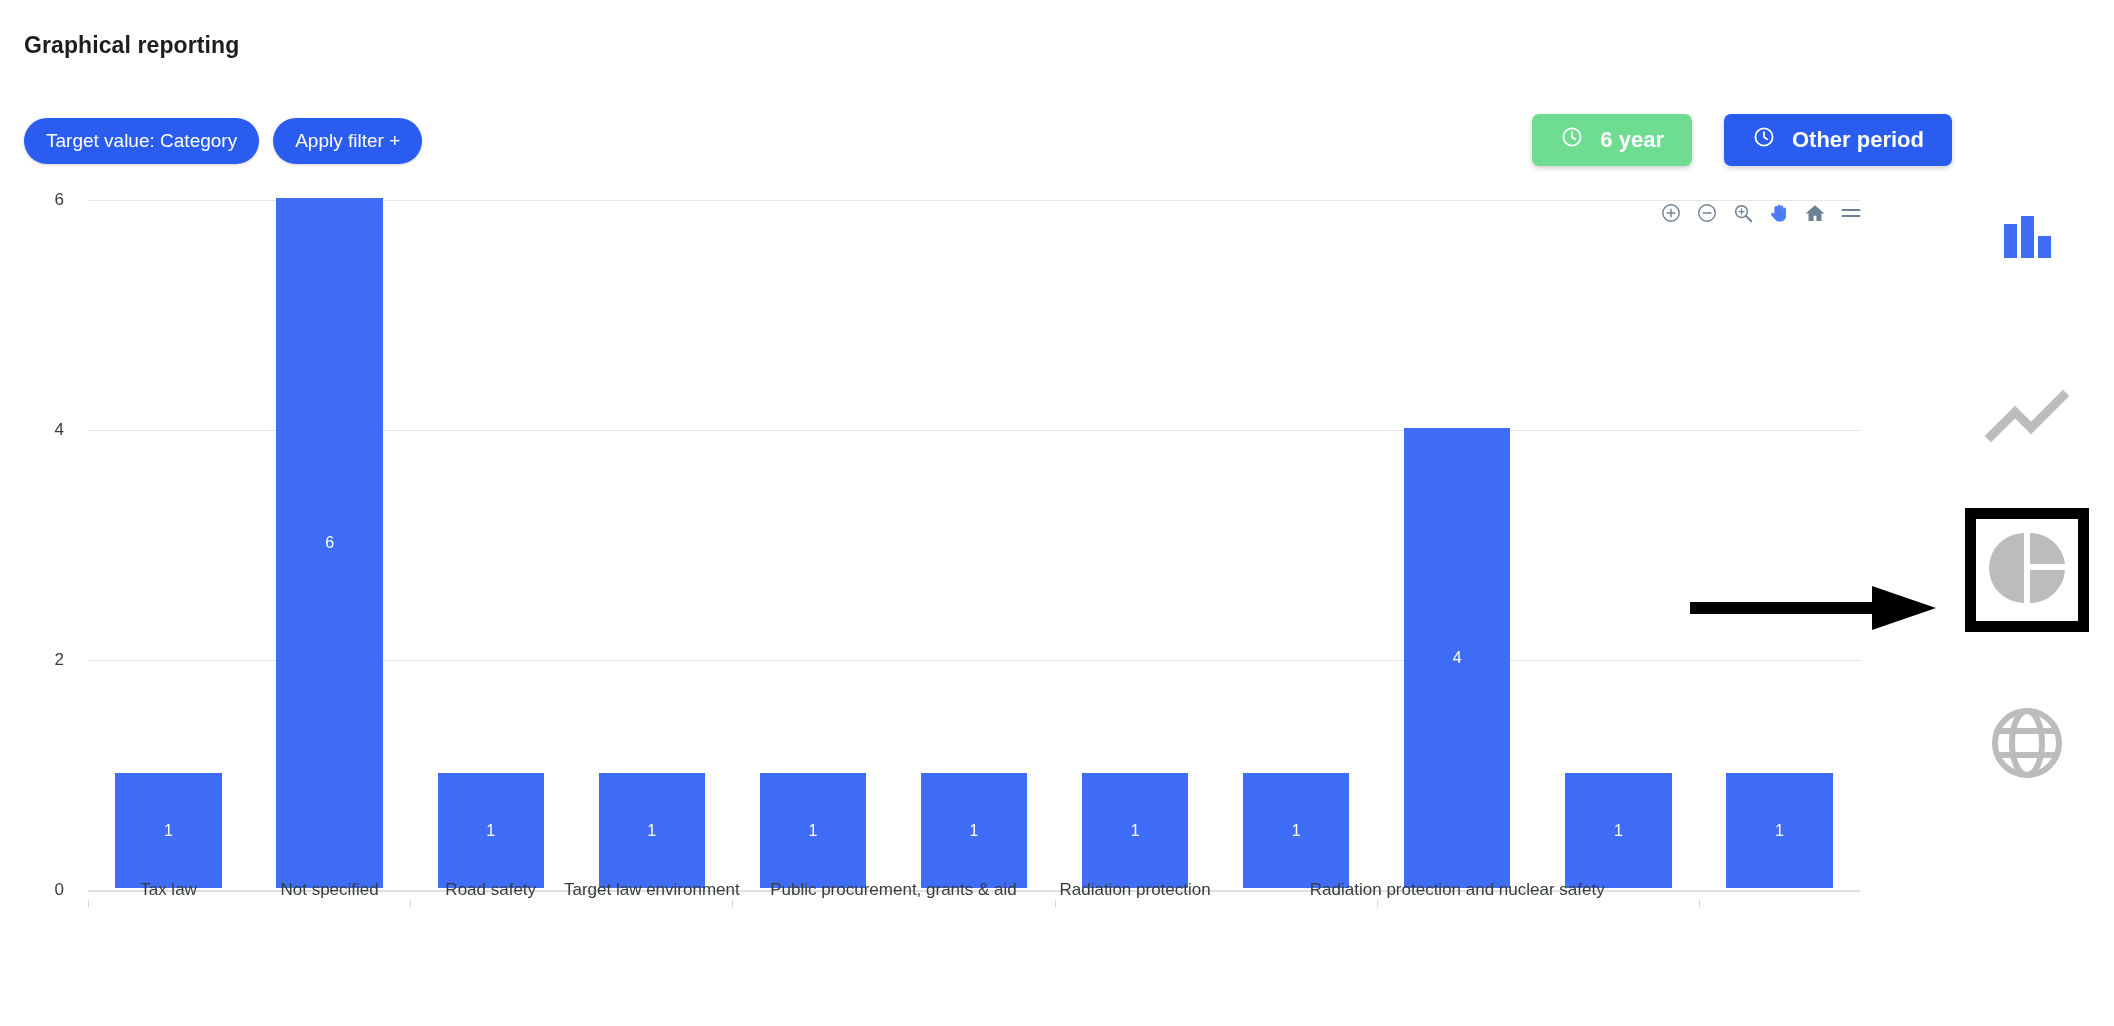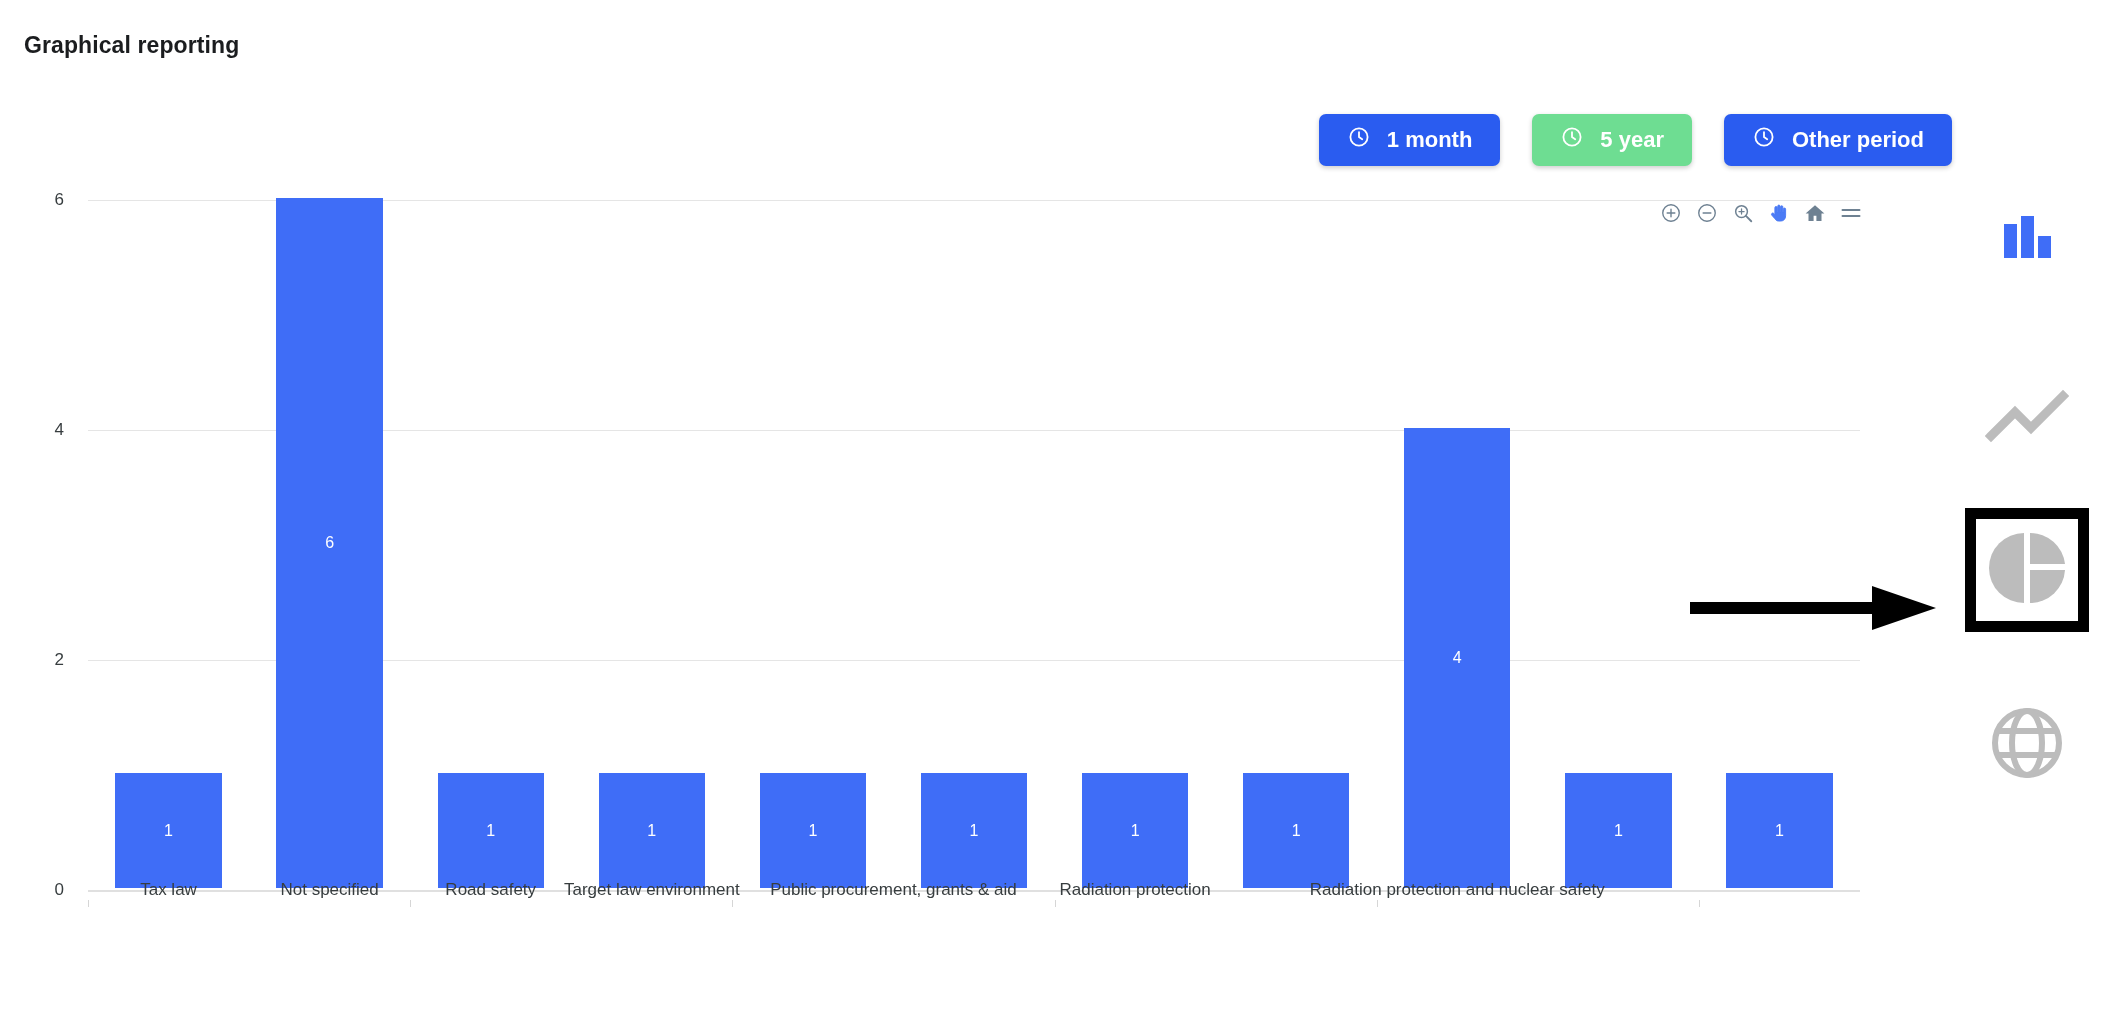--- a/index.html
+++ b/index.html
@@ -102,39 +102,34 @@
     pointer-events: none;
   }
 </style>
 </head>
 <body>
 
 <div id="root">
 
   <div class="page-title">Graphical reporting</div>
 
+  <div class="filter-pills">
+    <button class="pill">Target value: Category</button>
+    <button class="pill">Apply filter +</button>
+  </div>
 
   <div class="period-buttons">
-    <button class="period-btn">
+    <button class="period-btn active">
       <span>
         <svg width="24" height="24" viewBox="0 0 24 24" fill="none" stroke="#fff" stroke-width="1.8">
           <circle cx="12" cy="12" r="8.6"></circle>
             <path d="M12 7.2V12l3.2 2.2" stroke-linecap="round"></path>
         </svg>
       </span>
-      <span>1 month</span>
-    </button>
-    <button class="period-btn active">
-      <span>
-        <svg width="24" height="24" viewBox="0 0 24 24" fill="none" stroke="#fff" stroke-width="1.8">
-          <circle cx="12" cy="12" r="8.6"></circle>
-            <path d="M12 7.2V12l3.2 2.2" stroke-linecap="round"></path>
-        </svg>
-      </span>
-      <span>5 year</span>
+      <span>6 year</span>
     </button>
     <button class="period-btn">
       <span>
         <svg width="24" height="24" viewBox="0 0 24 24" fill="none" stroke="#fff" stroke-width="1.8">
           <circle cx="12" cy="12" r="8.6"></circle>
             <path d="M12 7.2V12l3.2 2.2" stroke-linecap="round"></path>
         </svg>
       </span>
       <span>Other period</span>
     </button>

